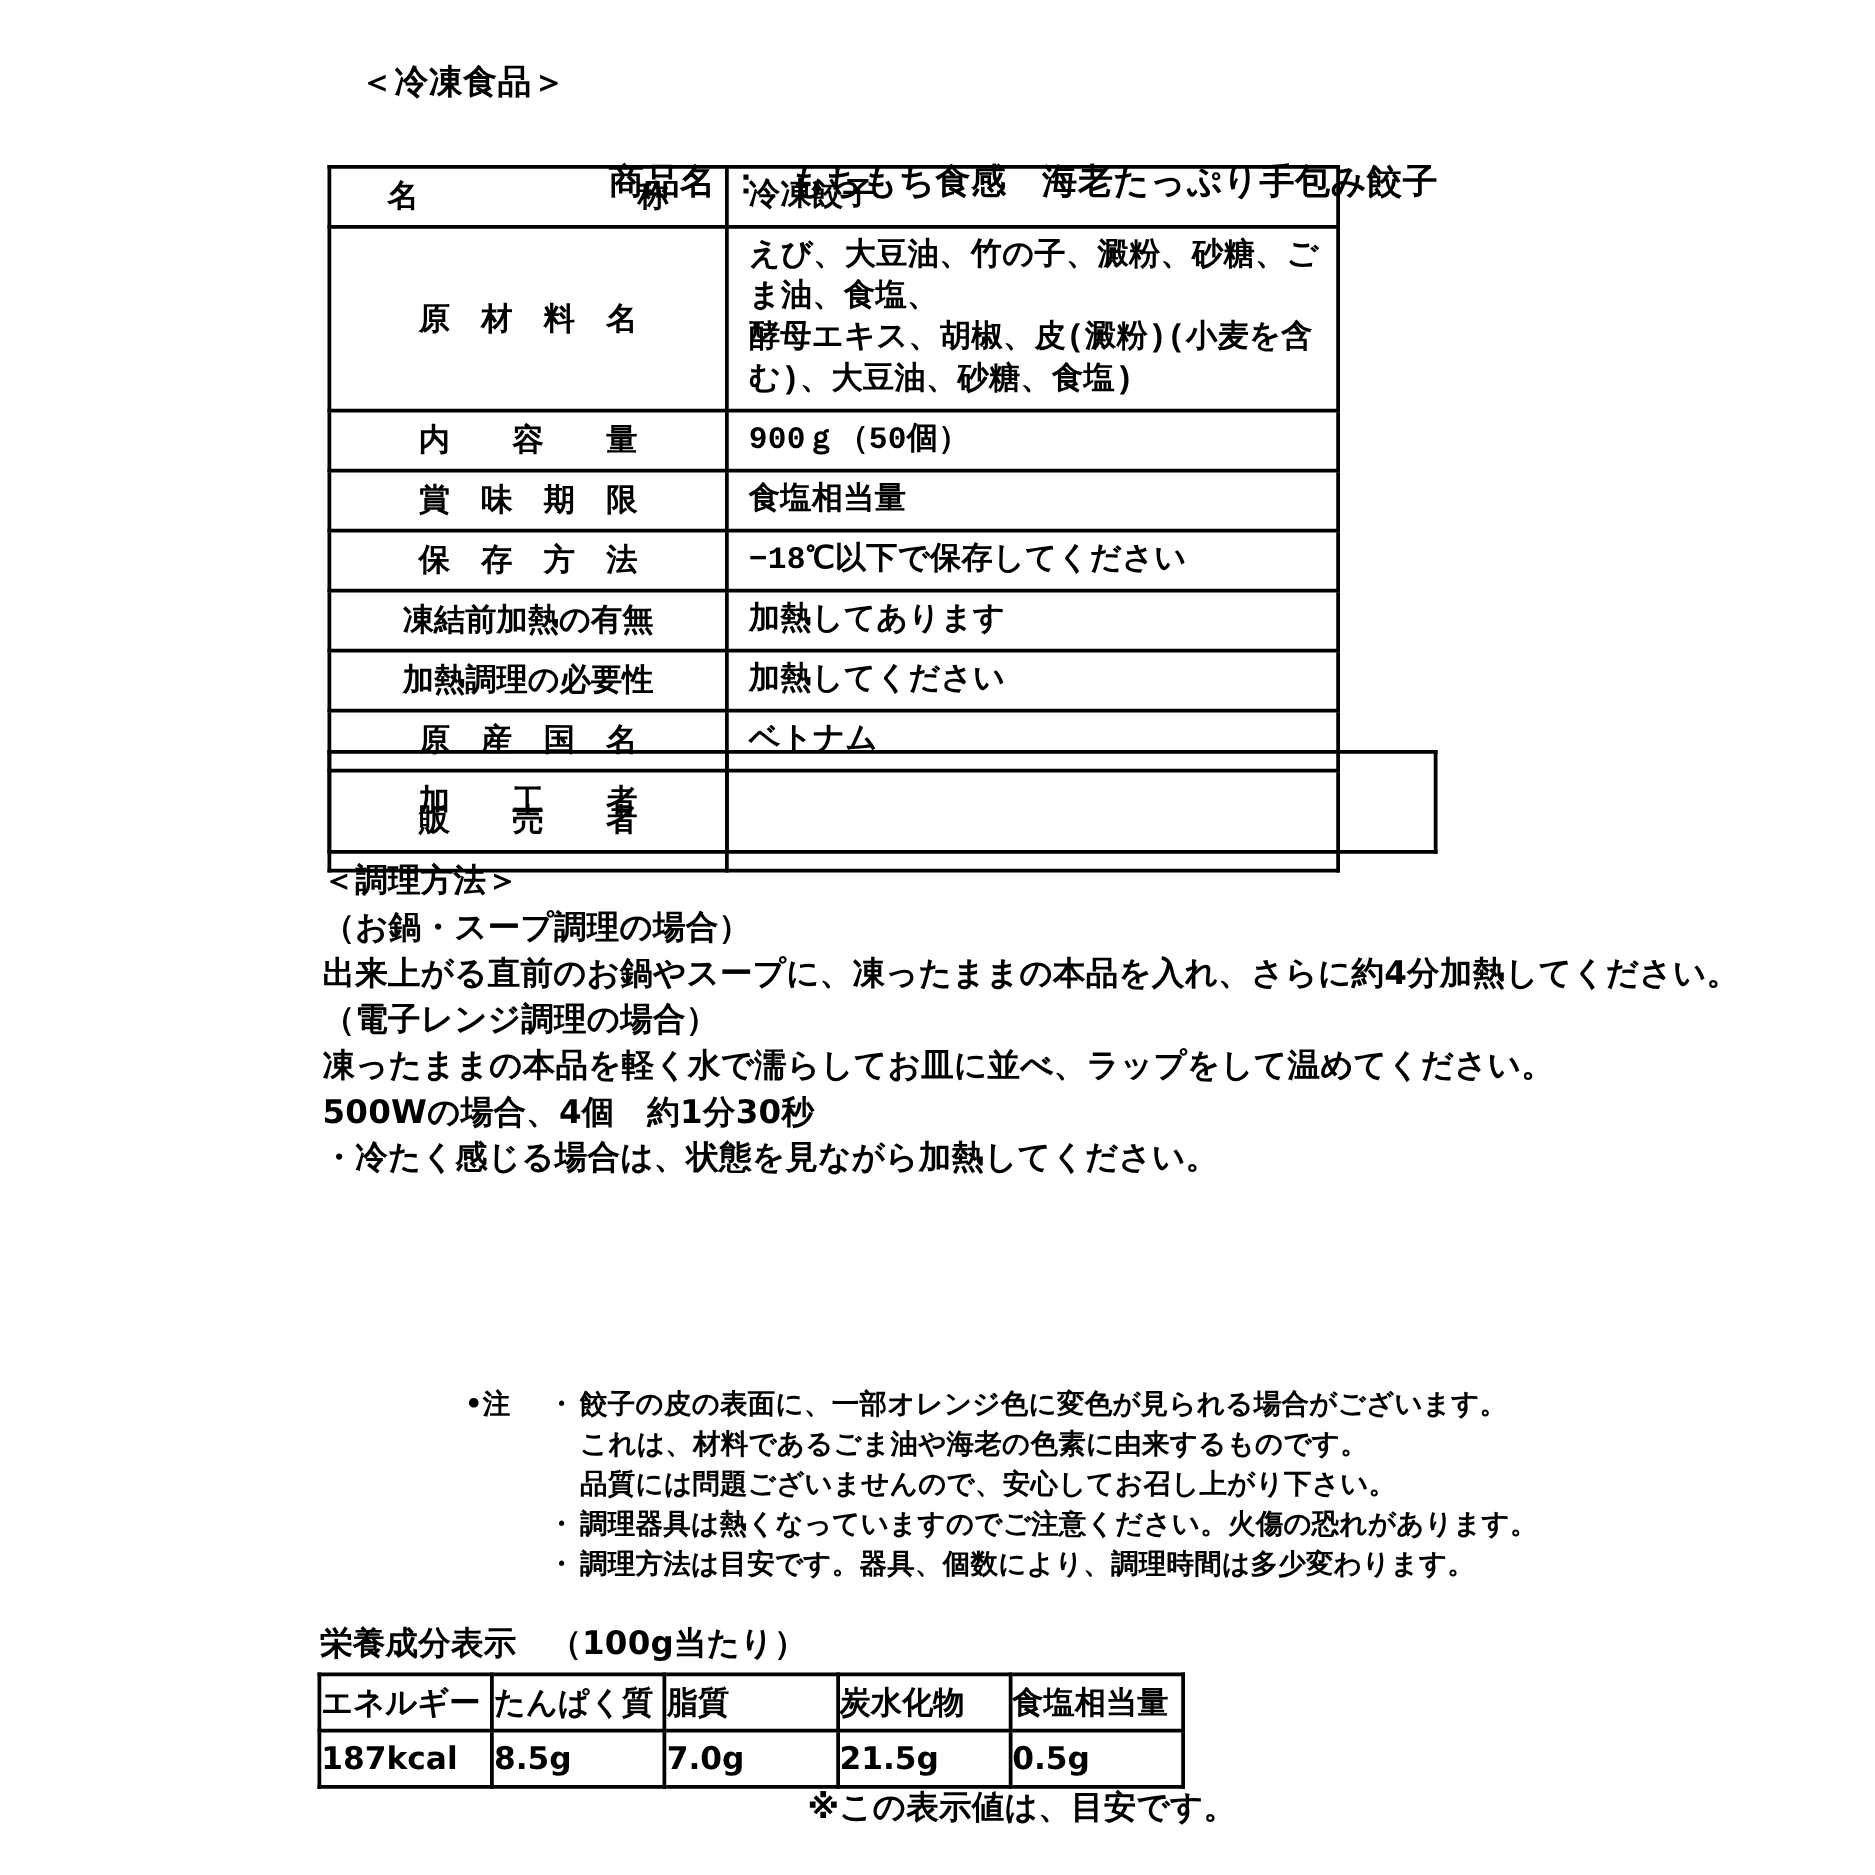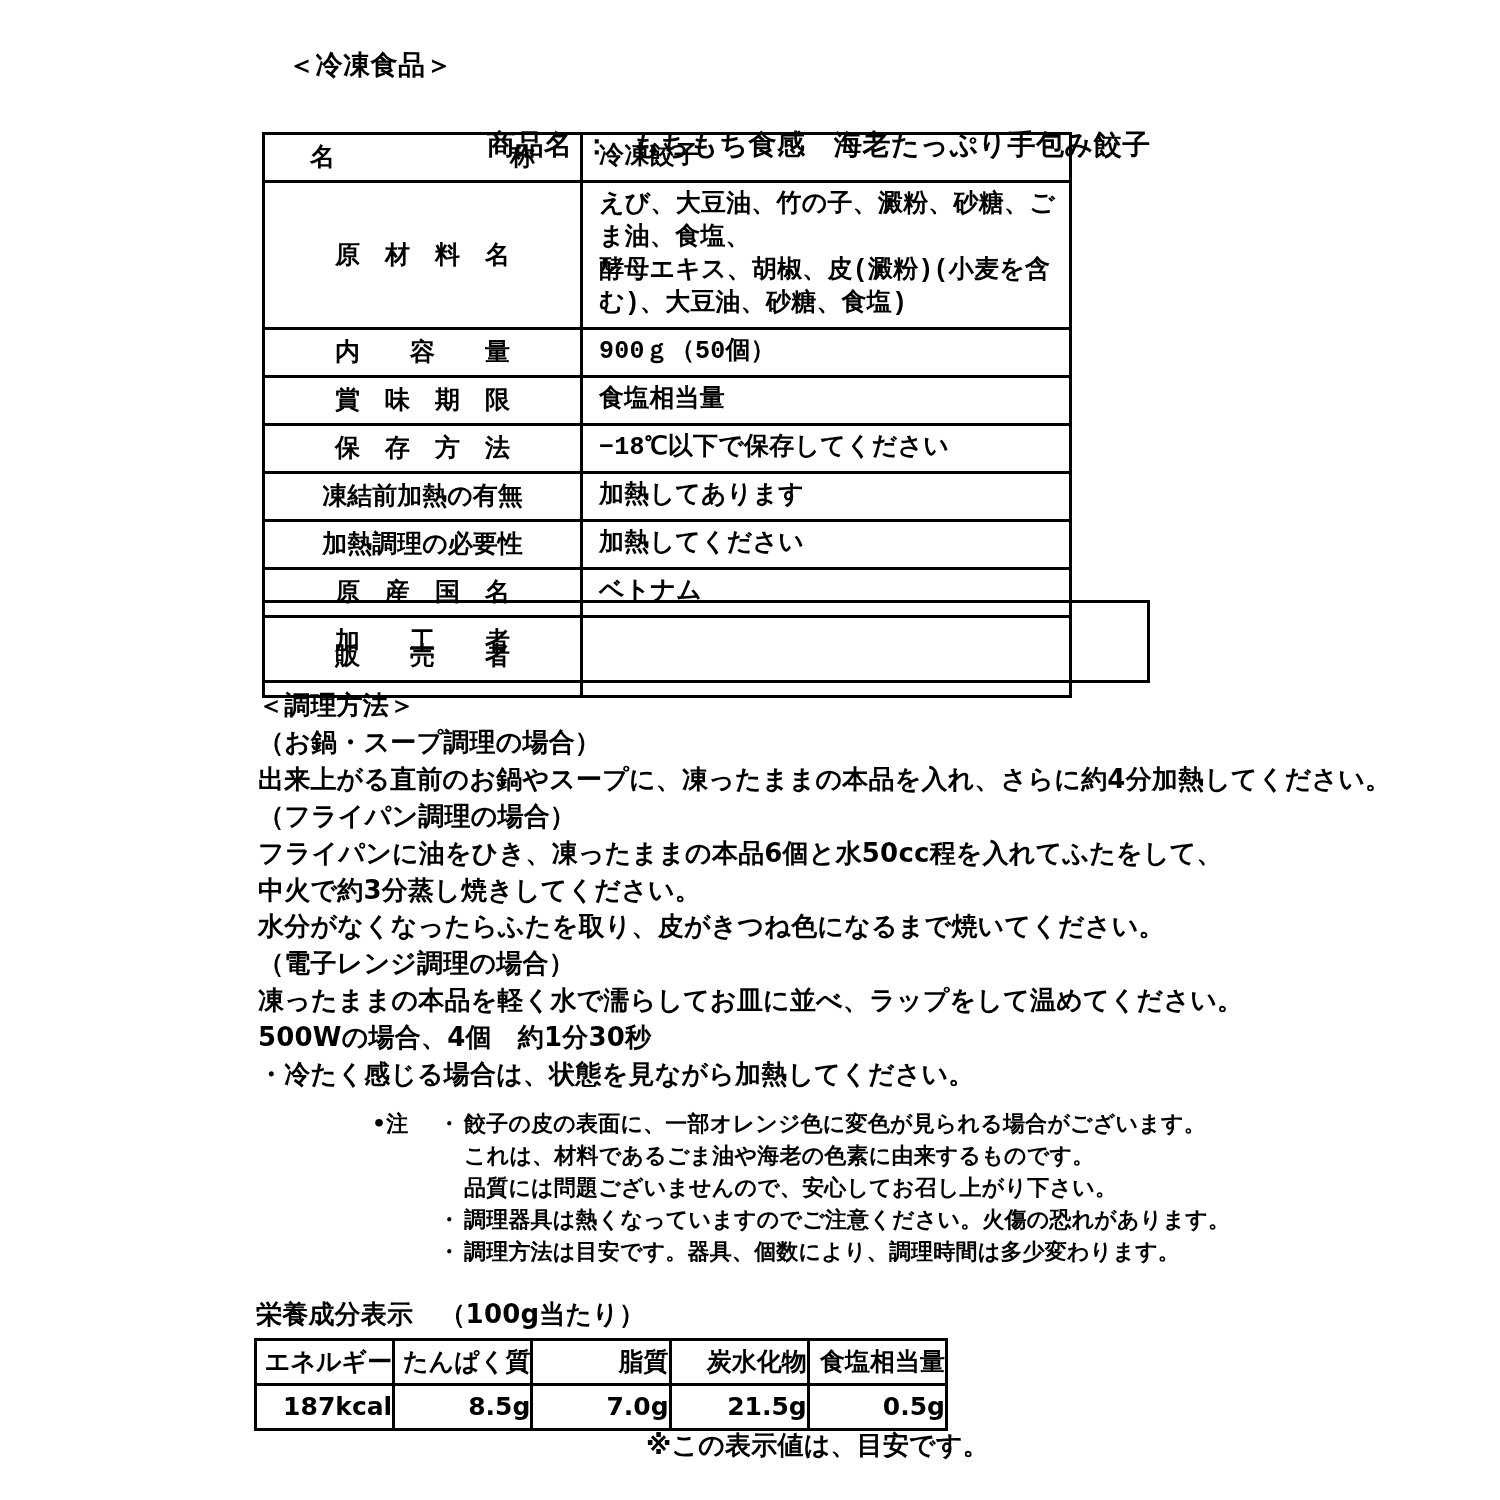--- a/index.html
+++ b/index.html
@@ -155,21 +155,21 @@
   .nutrition-table {
     position: absolute;
     left: 254px;
     top: 1338px;
     width: 694px;
     border-collapse: collapse;
     table-layout: fixed;
   }
   .nutrition-table td {
     border: 3px solid #000000;
-    text-align: right;
+    text-align: left;
     font-size: 25px;
     font-weight: bold;
     height: 36px;
     padding: 2px 0 4px 0;
     white-space: pre;
     letter-spacing: 0;
   }
   .nutrition-footnote {
     position: absolute;
     left: 646px;
@@ -243,26 +243,20 @@
   </table>
 
   <div class="cooking-section">
     <div class="cooking-heading">＜調理方法＞</div>
 
     <div class="cooking-block">
       <div class="cooking-sub">（お鍋・スープ調理の場合）</div>
       <div class="cooking-line">出来上がる直前のお鍋やスープに、凍ったままの本品を入れ、さらに約4分加熱してください。</div>
     </div>
 
-    <div class="cooking-block">
-      <div class="cooking-sub">（フライパン調理の場合）</div>
-      <div class="cooking-line">フライパンに油をひき、凍ったままの本品6個と水50cc程を入れてふたをして、</div>
-      <div class="cooking-line">中火で約3分蒸し焼きしてください。</div>
-      <div class="cooking-line">水分がなくなったらふたを取り、皮がきつね色になるまで焼いてください。</div>
-    </div>
 
     <div class="cooking-block">
       <div class="cooking-sub">（電子レンジ調理の場合）</div>
       <div class="cooking-line">凍ったままの本品を軽く水で濡らしてお皿に並べ、ラップをして温めてください。</div>
       <div class="cooking-line">500Wの場合、4個　約1分30秒</div>
       <div class="cooking-line">・冷たく感じる場合は、状態を見ながら加熱してください。</div>
     </div>
   </div>
 
   <div class="notes-section">

